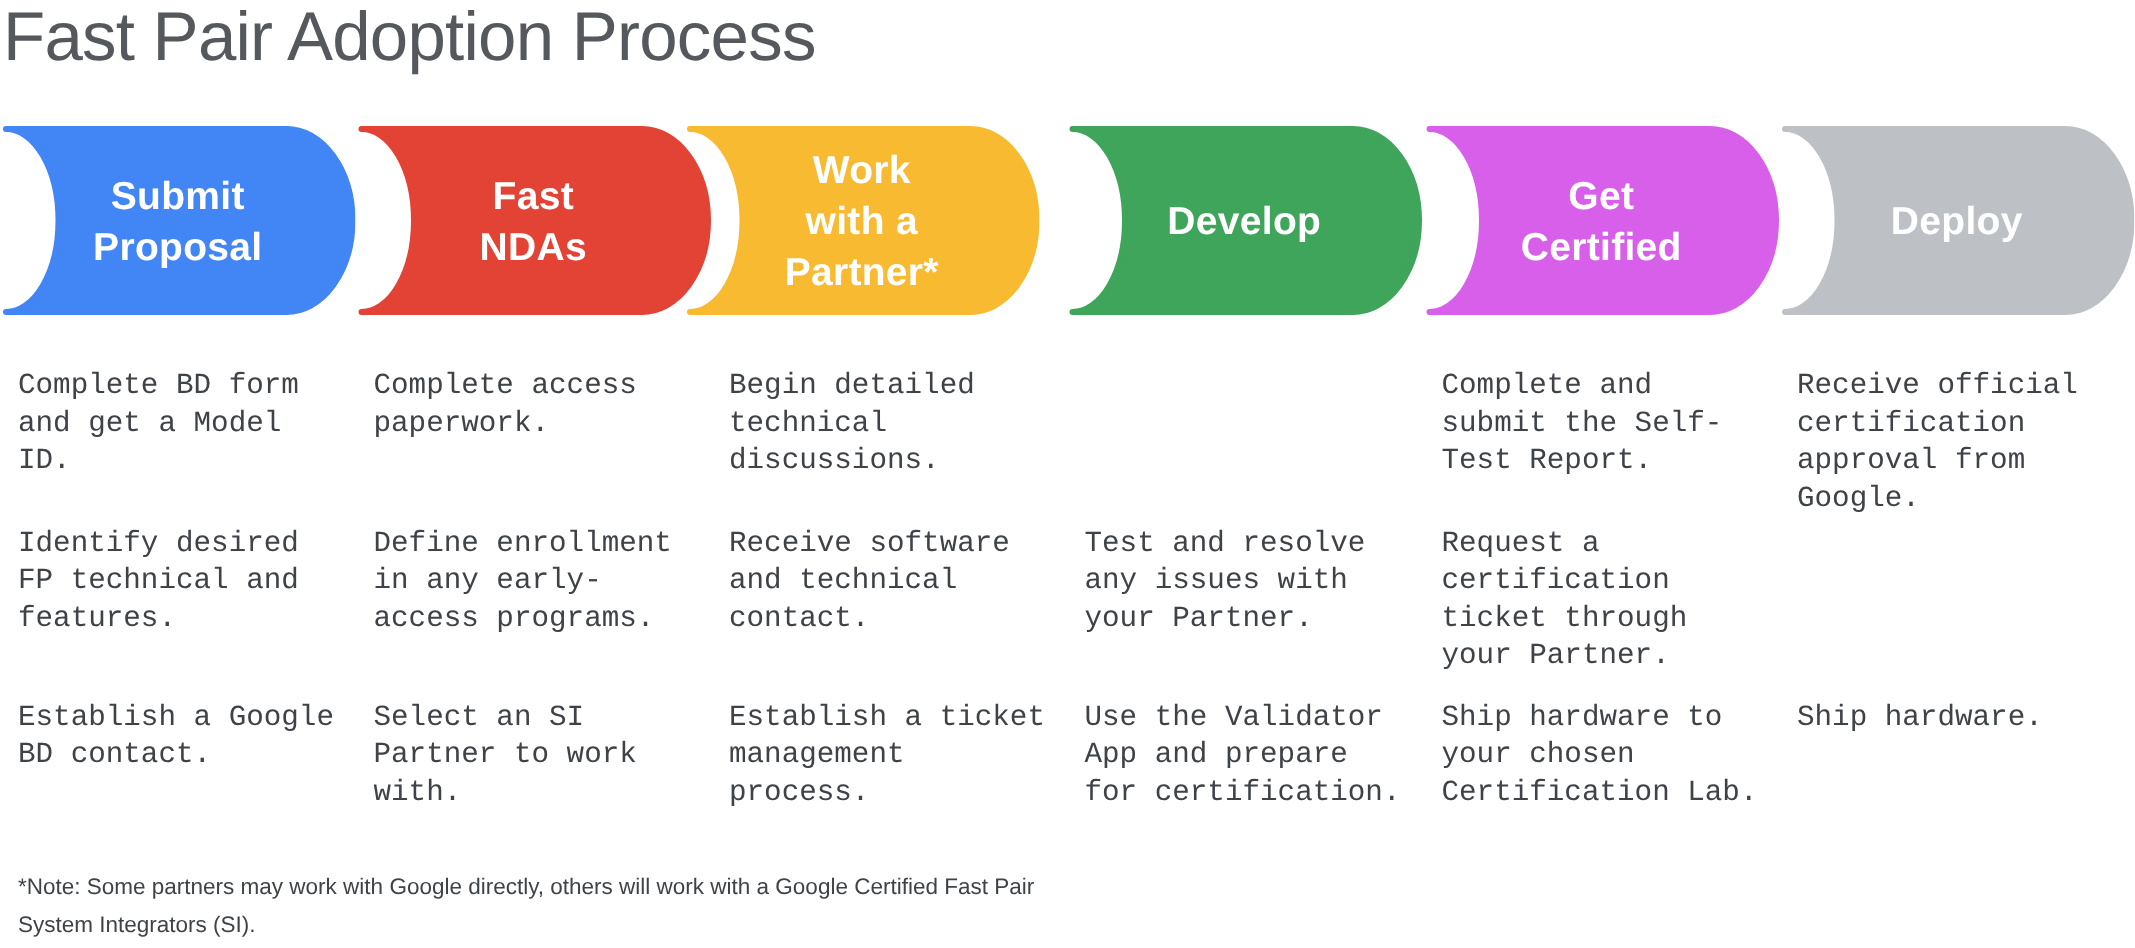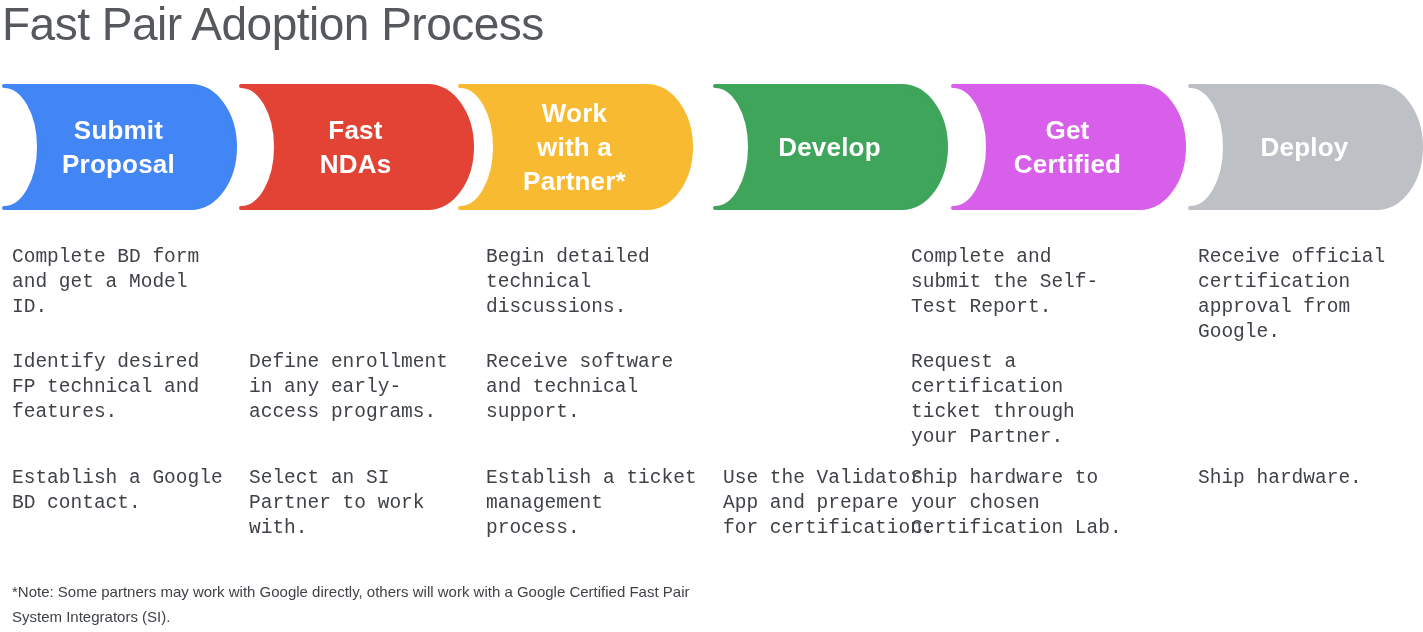--- a/index.html
+++ b/index.html
@@ -108,35 +108,37 @@
     </div>
 </div>
 
 <div class="col" style="left:12px">
   <p class="bullet r0">Complete BD form and get a Model ID.</p>
   <p class="bullet r1">Identify desired FP technical and features.</p>
   <p class="bullet r2">Establish a Google BD contact.</p>
 </div>
 
 <div class="col" style="left:249px">
+  <p class="bullet r0">Complete access paperwork.</p>
   <p class="bullet r2">Select an SI Partner to work with.</p>
   <p class="bullet r1">Define enrollment in any early-access programs.</p>
 </div>
 
 <div class="col" style="left:486px">
   <p class="bullet r0">Begin detailed technical discussions.</p>
-  <p class="bullet r1">Receive software and technical support.</p>
+  <p class="bullet r1">Receive software and technical contact.</p>
   <p class="bullet r2">Establish a ticket management process.</p>
 </div>
 
 <div class="col" style="left:723px">
+  <p class="bullet r1">Test and resolve any issues with your Partner.</p>
   <p class="bullet r2">Use the Validator App and prepare for certification.</p>
 </div>
 
-<div class="col" style="left:911px">
+<div class="col" style="left:961px">
   <p class="bullet r0">Complete and submit the Self-Test Report.</p>
   <p class="bullet r1">Request a certification ticket through your Partner.</p>
   <p class="bullet r2">Ship hardware to your chosen Certification Lab.</p>
 </div>
 
 <div class="col" style="left:1198px">
   <p class="bullet r0">Receive official certification approval from Google.</p>
   <p class="bullet r2">Ship hardware.</p>
 </div>
 

